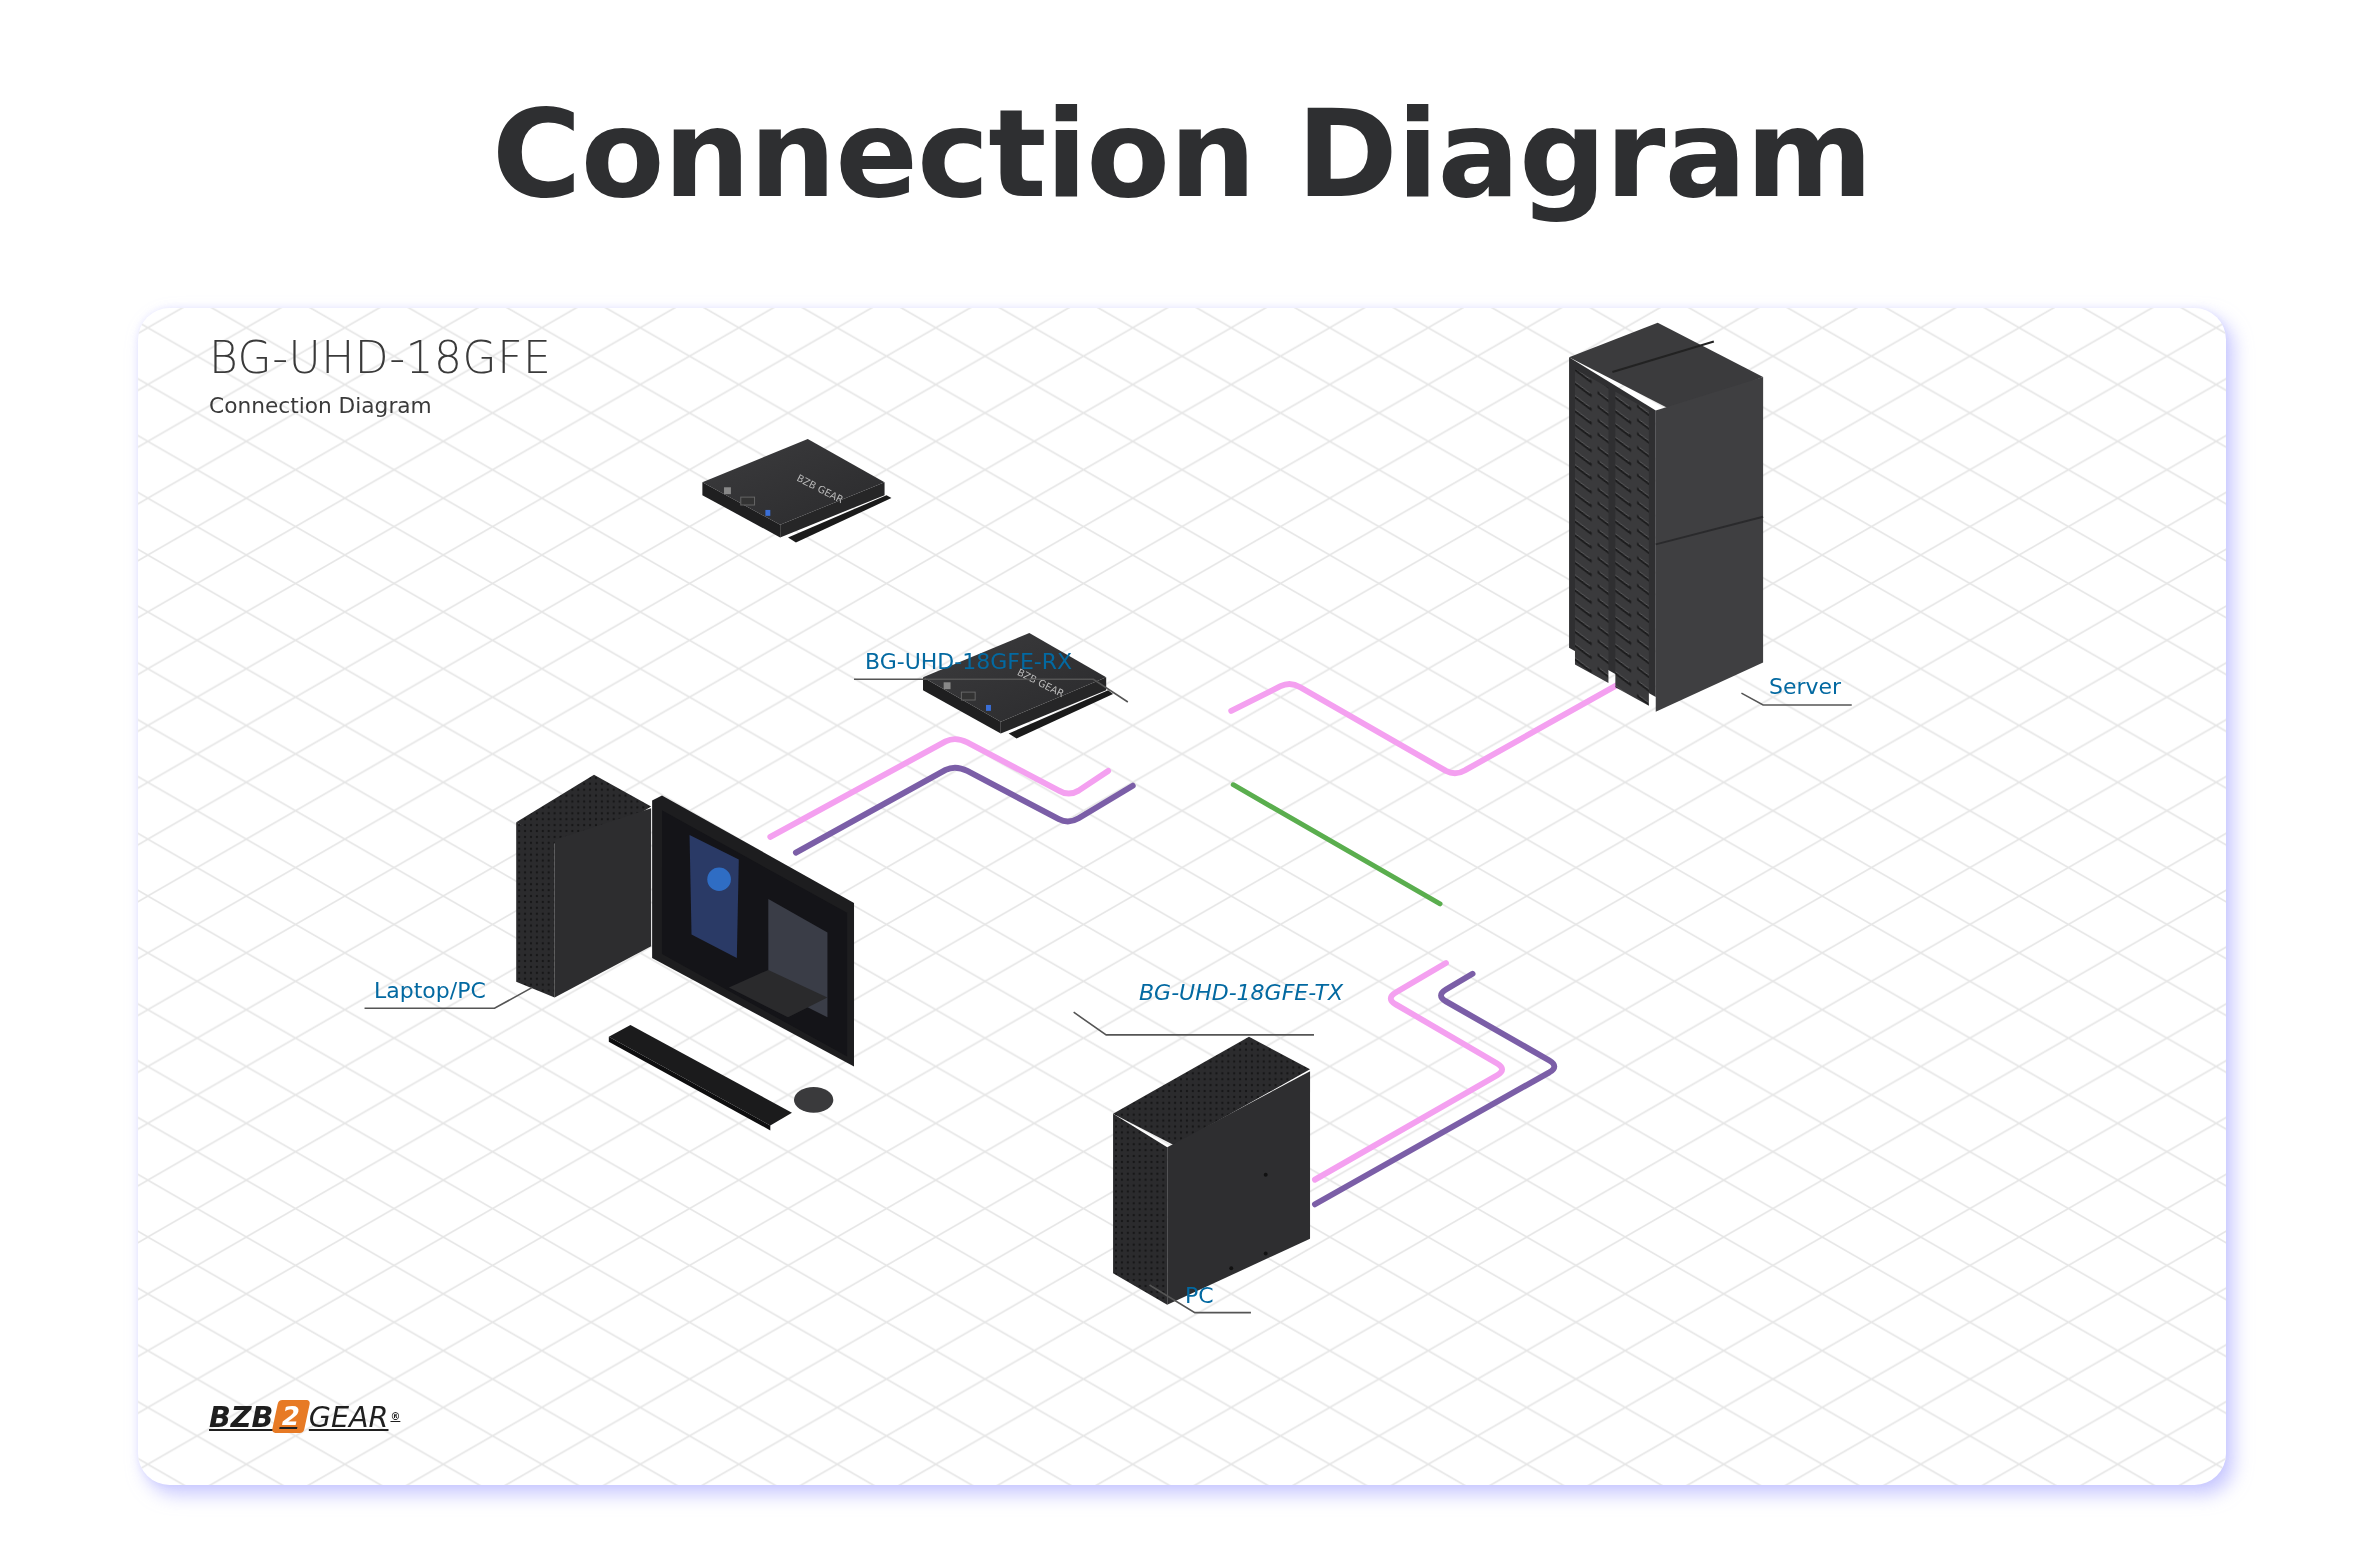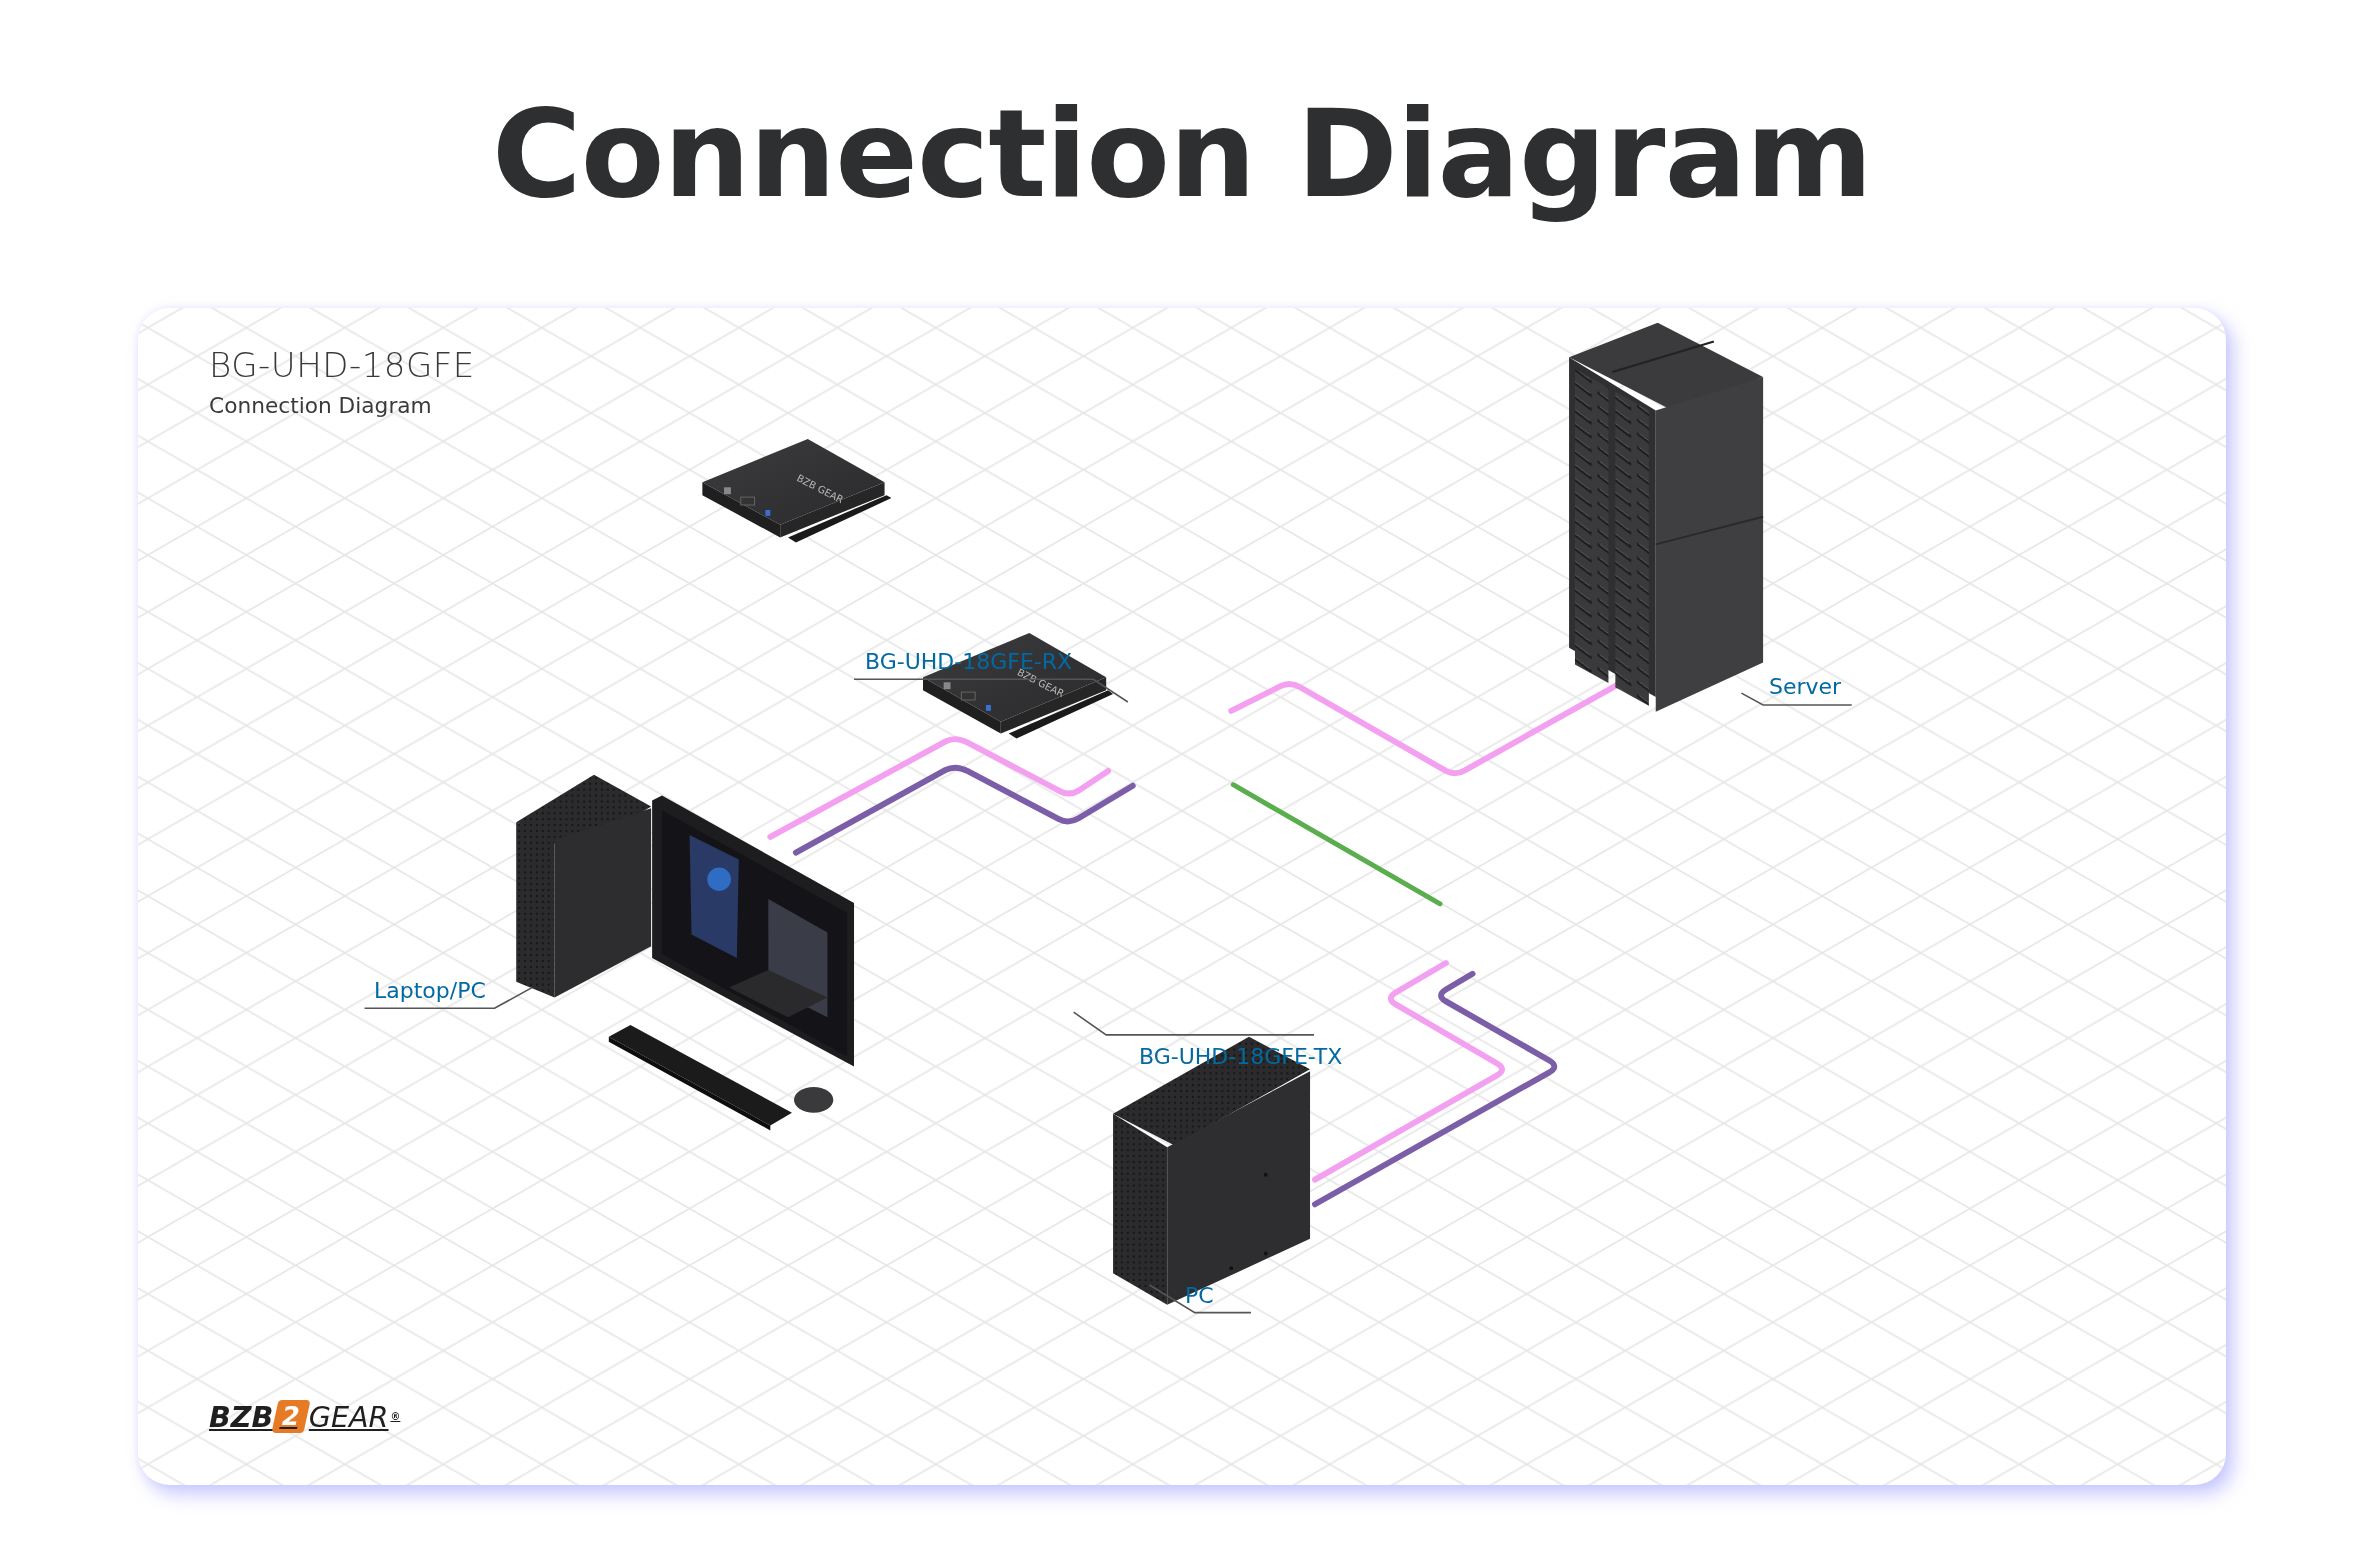--- a/index.html
+++ b/index.html
@@ -9,21 +9,21 @@
     font-family: "DejaVu Sans", sans-serif; font-weight: bold; font-size: 122px; color: #2e2f31; letter-spacing: -1px;
     line-height: 1.2;
   }
   .card {
     position: absolute; left: 138px; top: 308px; width: 2088px; height: 1177px;
     background: #ffffff; border-radius: 31.5px;
     box-shadow: 7.9px 9.9px 17.7px rgba(160,160,255,0.55), 0 0 7.9px rgba(200,200,255,0.35);
     overflow: hidden;
   }
   .card svg.diagram { position: absolute; left: 0; top: 0; }
-  .card-title { position: absolute; left: 71px; top: 37px; font-family: "DejaVu Sans", sans-serif; font-size: 34px; color: #3a3a3a; letter-spacing: 0.5px; font-weight: 300;}
+  .card-title { position: absolute; left: 71px; top: 24px; font-family: "DejaVu Sans", sans-serif; font-size: 44px; color: #3a3a3a; letter-spacing: 0.5px; font-weight: 300;}
   .card-subtitle { position: absolute; left: 71px; top: 85px; font-family: "DejaVu Sans", sans-serif; font-size: 21.7px; color: #3a3a3a; }
   .label { position: absolute; font-family: "DejaVu Sans", sans-serif; font-size: 22px; color: #0369a1; white-space: nowrap; }
   .logo { position: absolute; left: 71px; top: 1084px; height: 49px; display: flex; align-items: center; font-family: "DejaVu Sans", sans-serif; font-size: 28.6px; font-style: italic; font-weight: bold; color: #1f1f1f; text-decoration: underline; }
   .logo .two { display: inline-block; width: 31.5px; height: 33px; background: #e77a25; color: #fff; font-style: normal; text-align: center; line-height: 33px; font-size: 25.6px; transform: skewX(-12deg); border-radius: 3.9px; margin: 0 2px; }
   .logo .gear { font-weight: normal; }
   .logo .reg { font-size: 9.9px; vertical-align: top; margin-left: 2px; font-style: normal; }
   .legend { position: absolute; right: 69px; top: 1086px; display: flex; align-items: center; gap: 0; font-family: "DejaVu Sans", sans-serif; font-size: 32.5px; color: #333; }
   .legend-item { display: flex; align-items: center; margin-left: 61px; }
   .legend-dot { width: 25.6px; height: 25.6px; border-radius: 50%; margin-right: 15.8px; display: inline-block; }
 </style>
@@ -135,21 +135,21 @@
       <path d="M1027 992 L1073 1020 L1130 1020"></path>
     </g>
   </svg>
 
   <div class="card-title">BG-UHD-18GFE</div>
   <div class="card-subtitle">Connection Diagram</div>
 
   <div class="label" style="left:727px; top:341px;">BG-UHD-18GFE-RX</div>
   <div class="label" style="left:1623px; top:366px;margin-left:8px;">Server</div>
   <div class="label" style="left:236px; top:670px;">Laptop/PC</div>
-  <div class="label" style="left:1001px; top:736px;">BG-UHD-18GFE-TX</div>
+  <div class="label" style="left:1001px; top:672px;font-style:italic;">BG-UHD-18GFE-TX</div>
   <div class="label" style="left:1047px; top:975px;text-align:right;">PC</div>
 
   <div class="logo">
     <span>BZB</span>
     <span class="two">2</span>
     <span class="gear">GEAR</span>
     <span class="reg">®</span>
   </div>
 
 </div>

